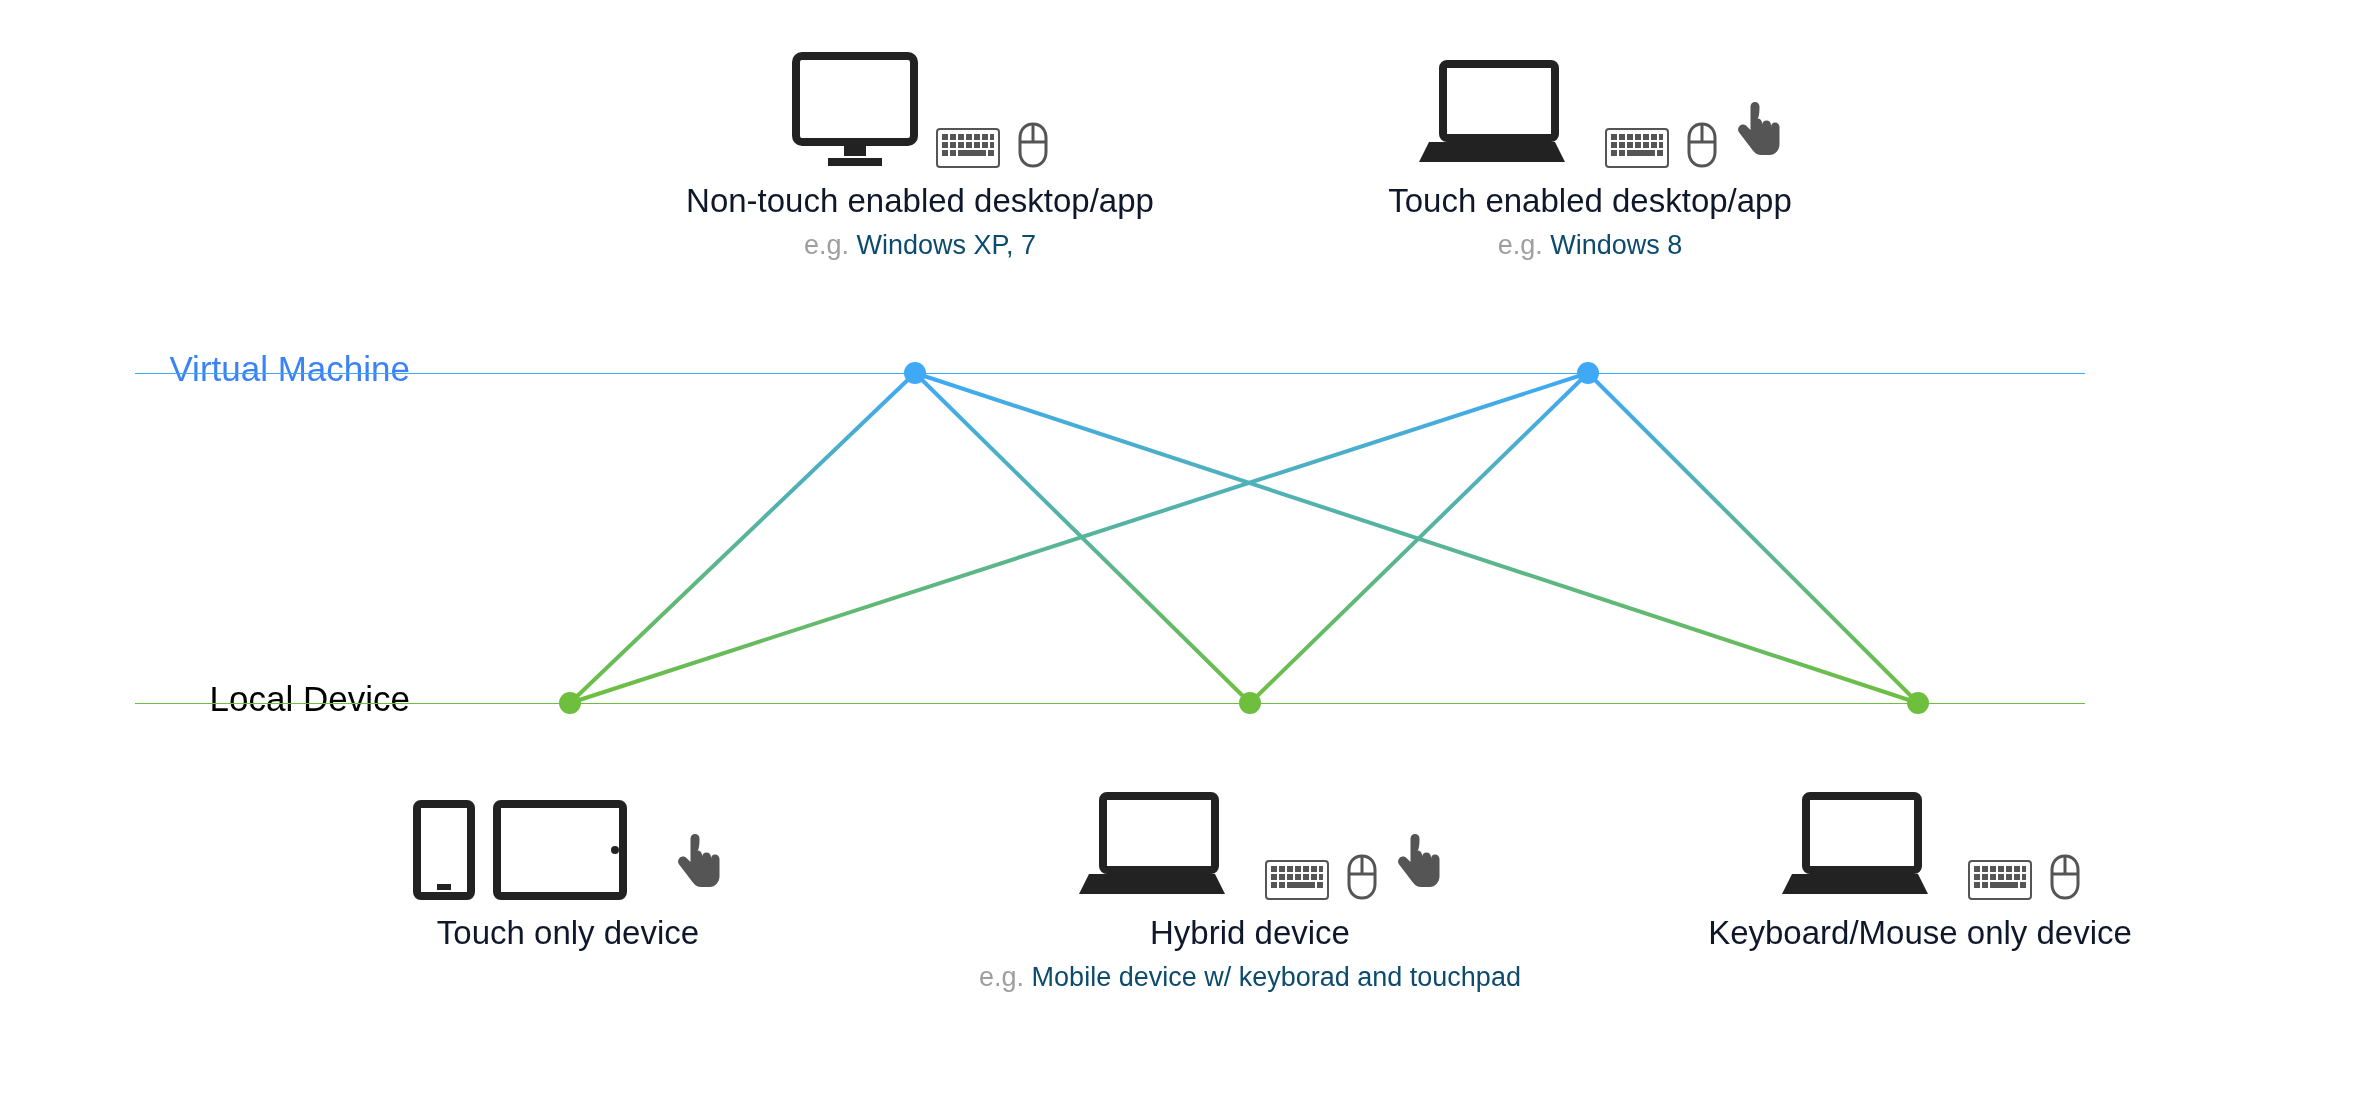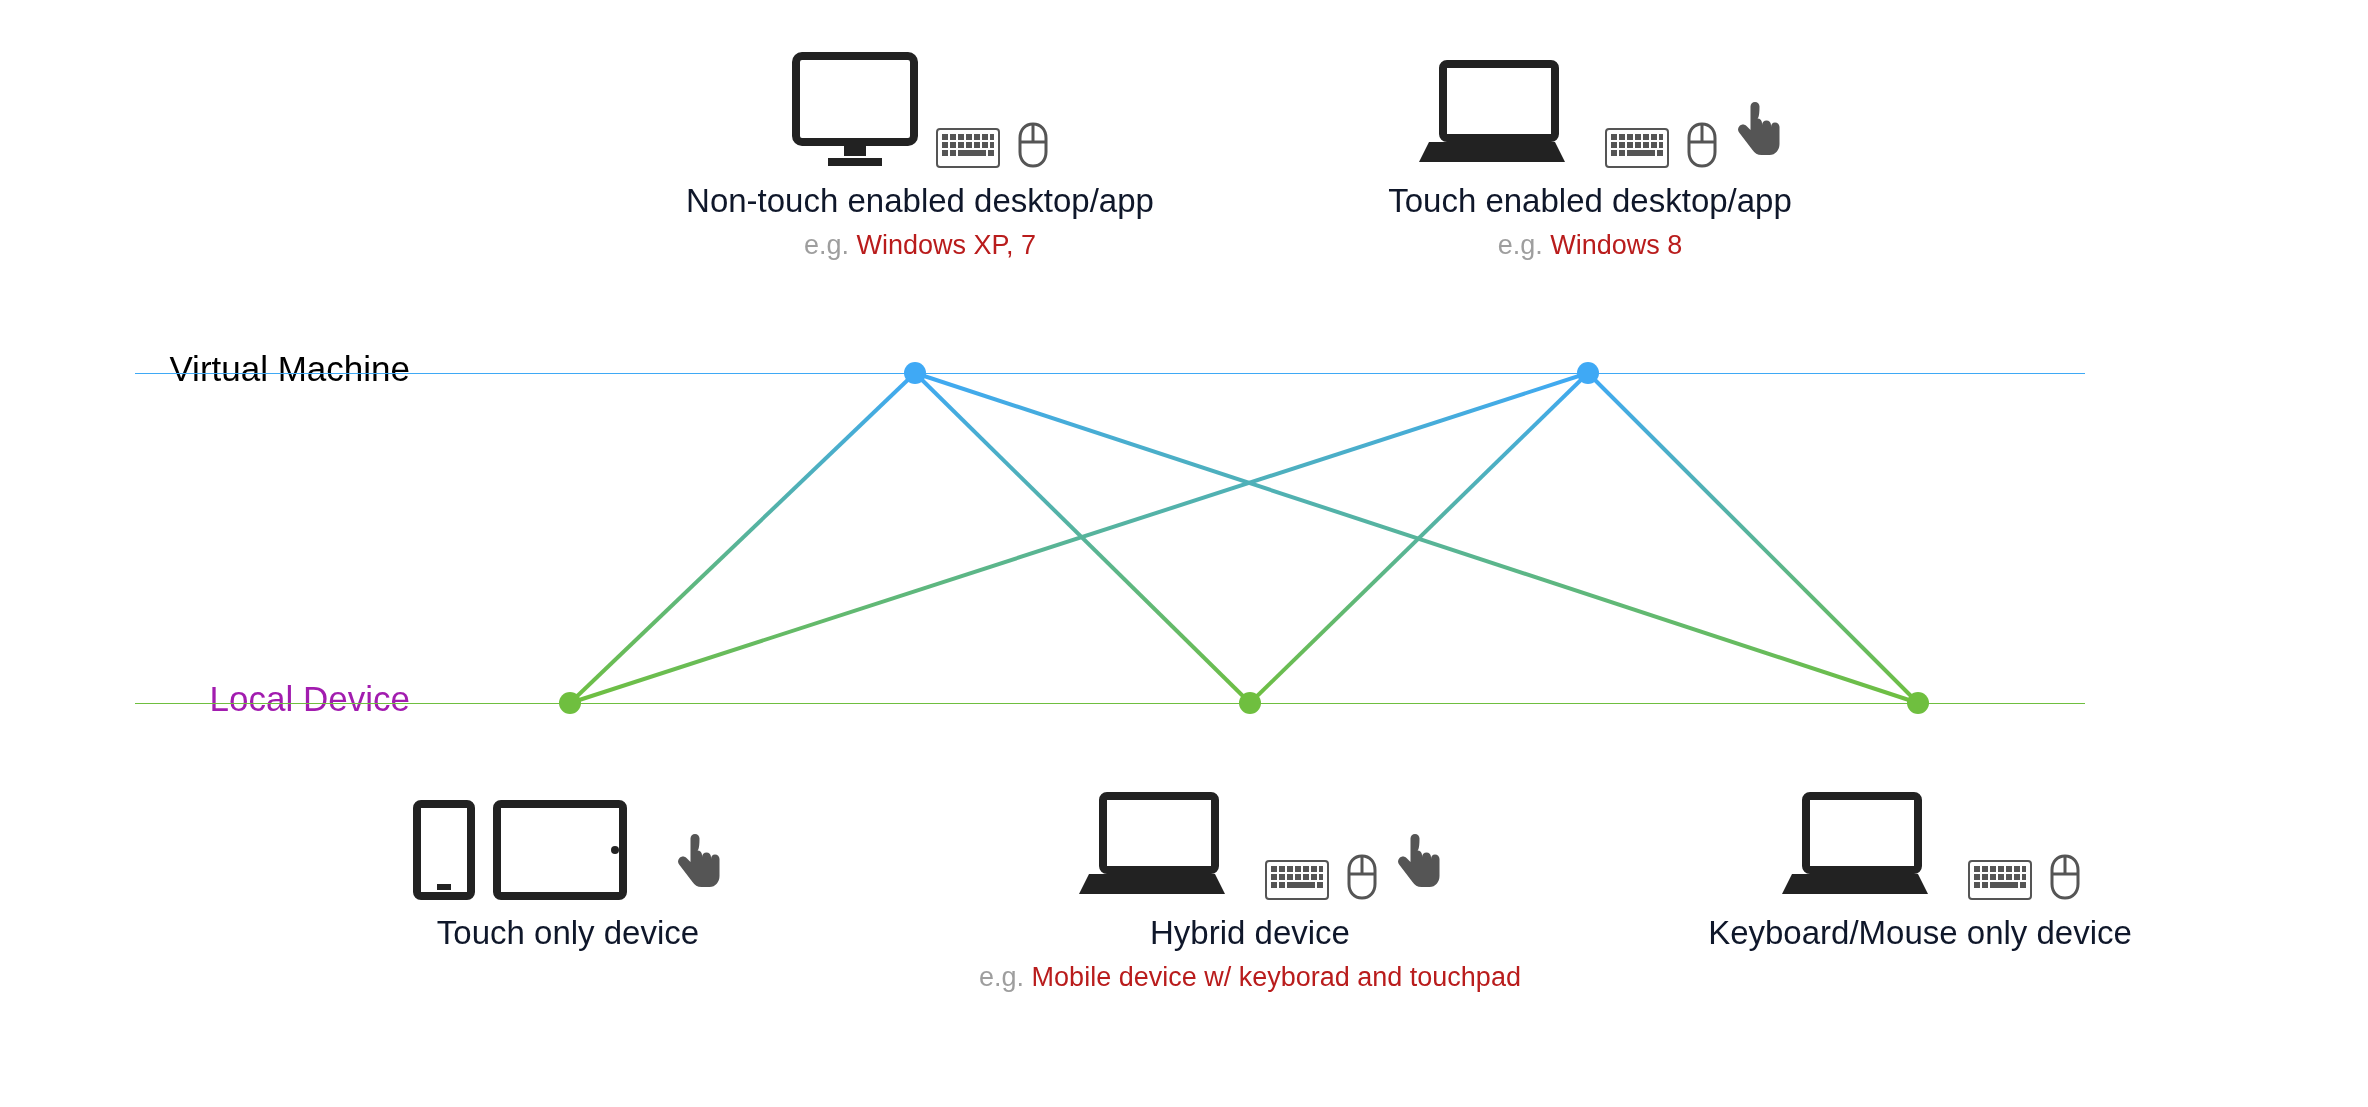--- a/index.html
+++ b/index.html
@@ -15,22 +15,22 @@
   .diagram {
     position: absolute;
     inset: 0;
   }
   .layer-label {
     position: absolute;
     font-size: 35px;
     font-weight: 400;
     text-align: right;
   }
-  .vm-label { color: #000000; text-align: right; }
-  .ld-label { color: #a21caf; }
+  .vm-label { color: #3b82f6; text-align: right; }
+  .ld-label { color: #000000; }
   .hr-line {
     position: absolute;
     height: 0;
     border-top: 1px solid;
   }
   .vm-line { border-color: #3fa9f5; }
   .ld-line { border-color: #6fbf3f; }
   .node-dot {
     position: absolute;
     width: 22px; height: 22px;
@@ -62,21 +62,21 @@
     font-size: 33px;
     color: #0f172a;
     font-weight: 400;
   }
   .node-sub {
     font-size: 27px;
     color: #9e9e9e;
     margin-top: 10px;
     font-weight: 400;
   }
-  .node-sub .dark { color: #b91c1c; }
+  .node-sub .dark { color: #0c4a6e; }
   .icon { display: inline-block; }
   .icon svg { display: block; }
 </style>
 </head>
 <body>
 
 <div class="diagram">
 
   <div class="layer-label vm-label" style="left:0; top:349px; width:410px;">Virtual Machine</div>
   <div class="layer-label ld-label" style="left:0; top:679px; width:410px;">Local Device</div>

